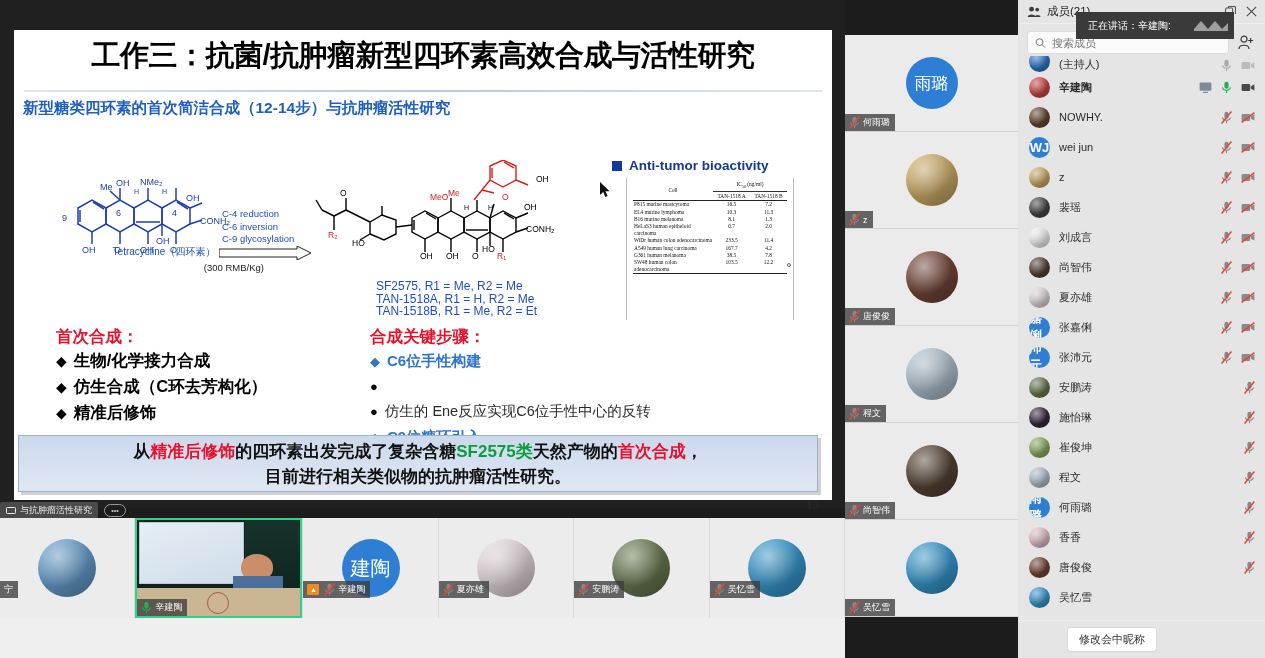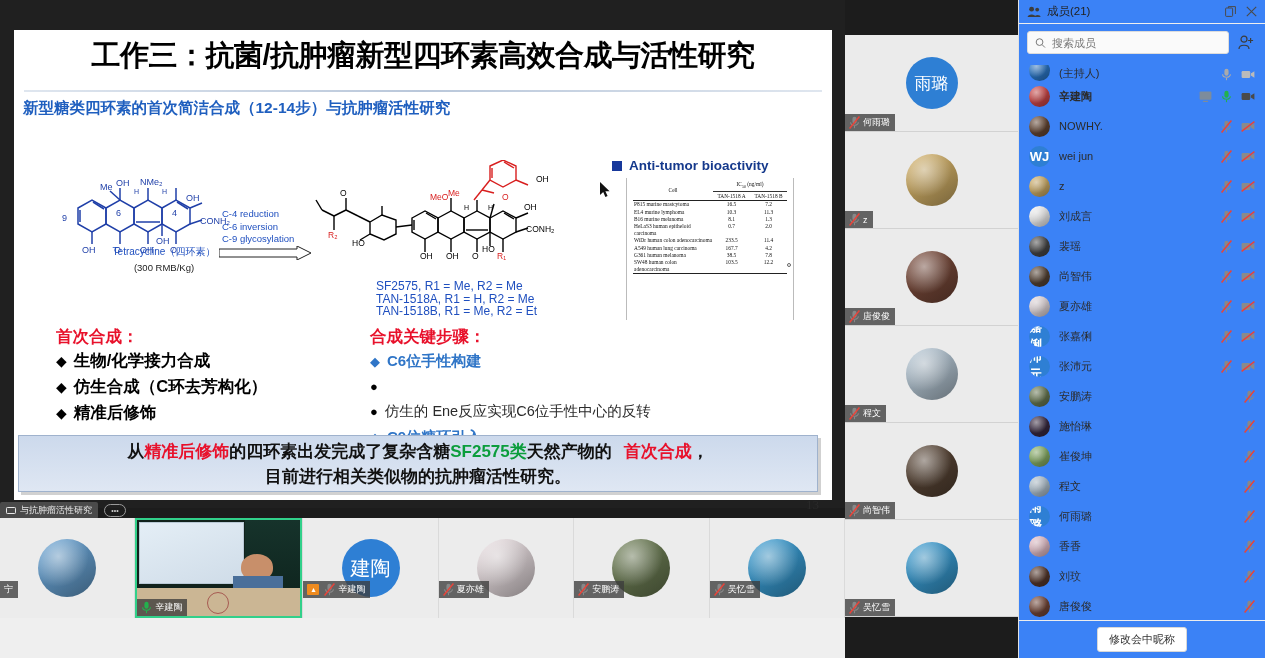--- a/index.html
+++ b/index.html
@@ -46,21 +46,21 @@
   }
 
   
   .chem-left { position: absolute; left: 46px; top: 128px; width: 250px; height: 140px; }
   .chem-svg { display:block; }
   .chem-cap {
     position: absolute; left: 50px; top: 215px; width: 200px; text-align:center;
     font-size: 10px; color: #1f4fbf; font-weight: normal;
   }
   .chem-cap2 {
-    position: absolute; left: 50px; top: 232px; width: 200px; text-align:center;
+    position: absolute; left: 50px; top: 232px; width: 200px; text-align:right;
     font-size: 9.5px; color: #222;
   }
   .arrow-labels {
     position: absolute; left: 208px; top: 178px;
     font-size: 9.5px; color: #1f4fbf; line-height: 12.5px; font-weight: 500;
   }
   .arrow-shape {
     position: absolute; left: 205px; top: 216px; width: 92px; height: 14px;
   }
 
@@ -182,21 +182,21 @@
   }
   .film-cell.wide { width: 170px; }
   .film-video {
     width: 167px; height: 100px; border: 2px solid #31d08a; overflow:hidden; position:relative;
     background: #11221c;
   }
 
   
   .panel {
     position: absolute; left: 1018px; top: 0; width: 247px; height: 658px;
-    background: #3b82f6; border-left: 1px solid #e2e2e2;
+    background: #e5e5e5; border-left: 1px solid #e2e2e2;
     display:flex; flex-direction:column;
   }
   .panel-head {
     height: 24px; display:flex; align-items:center; padding: 0 8px;
     border-bottom: 1px solid #efefef; flex:0 0 auto;
   }
   .panel-title { font-size: 11.5px; color:#222; font-weight:500; margin-left:6px; }
   .panel-head-spacer { flex: 1 1 auto; }
   .hicon { cursor:pointer; color:#5a5a5a; display:flex; align-items:center; }
   .toast {
@@ -223,29 +223,30 @@
   }
   .p-av {
     width: 21px; height: 21px; border-radius: 50%; flex:0 0 auto; overflow:hidden;
     display:flex; align-items:center; justify-content:center;
     color:#fff; font-size:13px; font-weight:600;
   }
   .p-name { font-size: 11px; color:#2b2b2b; flex:1 1 auto; white-space:nowrap; overflow:hidden; }
   .p-name.bold { font-weight: bold; }
   .p-icons { display:flex; align-items:center; gap:9px; flex:0 0 auto; }
   .panel-foot {
-    height: 38px; border-top:1px solid #ededed; display:flex; align-items:center; justify-content:center;
+    height: 38px; border-top:1px solid #ededed; display:flex; align-items:center; justify-content:flex-start;
     flex:0 0 auto;
+    padding-left:48px;
   }
   .rename-btn {
     border:1px solid #d8d8d8; background:#fff; border-radius:3px;
     font-size:11px; color:#333; padding: 4px 11px; cursor:pointer;
     font-family:"Liberation Sans", sans-serif;
   }
-  .row-partial { opacity: 1; margin-top: 9px; }
+  .row-partial { opacity: 1; }
 </style>
 </head>
 <body>
 
 <div id="app">
 
   <div class="stage">
 
     <div class="slide-wrap">
       <div class="slide">
@@ -487,21 +488,21 @@
             <span class="b-blue">C9位糖环引入</span>
           </div>
           <div class="bullet-row">
             <span class="dot">●</span>
             <span class="b-plain">C9位立体选择性后期糖苷化反应</span>
           </div>
         </div>
         <div class="paper-status">论文投稿中</div>
 
         <div class="banner">
-          <div class="banner-line"><span style="color: rgb(17, 17, 17);">从</span><span style="color: rgb(232, 17, 43);">精准后修饰</span><span style="color: rgb(17, 17, 17);">的四环素出发完成了复杂含糖</span><span style="color: rgb(11, 157, 60);">SF2575类</span><span style="color: rgb(17, 17, 17);">天然产物的</span><span style="color: rgb(232, 17, 43); padding-left: 12px;">首次合成</span><span style="color: rgb(17, 17, 17);">，</span></div>
+          <div class="banner-line"><span style="color: rgb(17, 17, 17);">从</span><span style="color: rgb(232, 17, 43);">精准后修饰</span><span style="color: rgb(17, 17, 17);">的四环素出发完成了复杂含糖</span><span style="color: rgb(11, 157, 60);">SF2575类</span><span style="color: rgb(17, 17, 17);">天然产物的</span><span style="color: rgb(232, 17, 43);">首次合成</span><span style="color: rgb(17, 17, 17);">，</span></div>
           <div class="banner-line">目前进行相关类似物的抗肿瘤活性研究。</div>
         </div>
 
         <svg class="cursor-arrow" width="11" height="16" viewBox="0 0 11 16">
           <polygon points="0,0 0,13 3.2,10 5.4,15 7.6,14 5.4,9.2 9.6,9.2" fill="#111"></polygon>
         </svg>
       </div>
 
       <div class="page-no">13</div>
 
@@ -687,20 +688,26 @@
           <path d="M3.4 2 V0.6 H10.4 V8" fill="none" stroke="#4a4a4a"></path>
         </svg>
       </span>
       <span class="hicon">
         <svg width="11" height="11" viewBox="0 0 11 11">
           <path d="M0.8 0.8 L10.2 10.2 M10.2 0.8 L0.8 10.2" stroke="#4a4a4a" stroke-width="1.1"></path>
         </svg>
       </span>
     </div>
 
+    <div class="toast">
+      <span>正在讲话：辛建陶:</span>
+      <svg class="toast-deco" width="34" height="13" viewBox="0 0 34 13">
+        <path d="M0 10 L7 2 L14 10 L21 2 L28 10 L34 4 L34 12 L0 12 Z" fill="#d9d9d9" opacity="0.75"></path>
+      </svg>
+    </div>
 
     <div class="search-row">
       <div class="search-box">
         <svg width="12" height="12" viewBox="0 0 12 12">
           <circle cx="5" cy="5" r="3.7" fill="none" stroke="#777" stroke-width="1.1"></circle>
           <path d="M7.8 7.8 L11 11" stroke="#777" stroke-width="1.1"></path>
         </svg>
         <input type="text" placeholder="搜索成员" style="">
       </div>
       <div class="add-btn">
@@ -792,39 +799,39 @@
               <path d="M0.6 12.4 L10.4 0.6" stroke="#e8443a" stroke-width="1.5"></path>
             </svg>
             <svg width="14" height="11" viewBox="0 0 14 11">
               <rect x="0.6" y="2" width="8.6" height="7" rx="1.2" fill="#8a8a8a"></rect>
               <polygon points="9.8,4.6 13.4,2.2 13.4,8.8 9.8,6.4" fill="#8a8a8a"></polygon>
               <path d="M0.6 10.4 L13.4 0.6" stroke="#e8443a" stroke-width="1.5"></path>
             </svg>
           </div>
         </div>
         <div class="prow">
-          <div class="p-av" style="background: radial-gradient(circle at 35% 30%, rgba(255, 255, 255, 0.55), rgba(255, 255, 255, 0) 55%), linear-gradient(145deg, rgb(255, 255, 255) 0%, rgba(0, 0, 0, 0.45) 100%) rgb(255, 255, 255);"></div>
-          <div class="p-name">刘成言</div>
+          <div class="p-av" style="background: radial-gradient(circle at 35% 30%, rgba(255, 255, 255, 0.55), rgba(255, 255, 255, 0) 55%), linear-gradient(145deg, rgb(74, 74, 74) 0%, rgba(0, 0, 0, 0.45) 100%) rgb(74, 74, 74);"></div>
+          <div class="p-name">裴瑶</div>
           <div class="p-icons">
             <svg width="11" height="13" viewBox="0 0 11 13">
               <rect x="3.4" y="0.8" width="4.2" height="7" rx="2.1" fill="#888"></rect>
               <path d="M1.6 6.2 C1.6 10.2 9.4 10.2 9.4 6.2" fill="none" stroke="#888" stroke-width="1.1"></path>
               <path d="M5.5 9.8 V12.2" stroke="#888" stroke-width="1.1"></path>
               <path d="M0.6 12.4 L10.4 0.6" stroke="#e8443a" stroke-width="1.5"></path>
             </svg>
             <svg width="14" height="11" viewBox="0 0 14 11">
               <rect x="0.6" y="2" width="8.6" height="7" rx="1.2" fill="#8a8a8a"></rect>
               <polygon points="9.8,4.6 13.4,2.2 13.4,8.8 9.8,6.4" fill="#8a8a8a"></polygon>
               <path d="M0.6 10.4 L13.4 0.6" stroke="#e8443a" stroke-width="1.5"></path>
             </svg>
           </div>
         </div>
         <div class="prow">
-          <div class="p-av" style="background: radial-gradient(circle at 35% 30%, rgba(255, 255, 255, 0.55), rgba(255, 255, 255, 0) 55%), linear-gradient(145deg, rgb(74, 74, 74) 0%, rgba(0, 0, 0, 0.45) 100%) rgb(74, 74, 74);"></div>
-          <div class="p-name">裴瑶</div>
+          <div class="p-av" style="background: radial-gradient(circle at 35% 30%, rgba(255, 255, 255, 0.55), rgba(255, 255, 255, 0) 55%), linear-gradient(145deg, rgb(255, 255, 255) 0%, rgba(0, 0, 0, 0.45) 100%) rgb(255, 255, 255);"></div>
+          <div class="p-name">刘成言</div>
           <div class="p-icons">
             <svg width="11" height="13" viewBox="0 0 11 13">
               <rect x="3.4" y="0.8" width="4.2" height="7" rx="2.1" fill="#888"></rect>
               <path d="M1.6 6.2 C1.6 10.2 9.4 10.2 9.4 6.2" fill="none" stroke="#888" stroke-width="1.1"></path>
               <path d="M5.5 9.8 V12.2" stroke="#888" stroke-width="1.1"></path>
               <path d="M0.6 12.4 L10.4 0.6" stroke="#e8443a" stroke-width="1.5"></path>
             </svg>
             <svg width="14" height="11" viewBox="0 0 14 11">
               <rect x="0.6" y="2" width="8.6" height="7" rx="1.2" fill="#8a8a8a"></rect>
               <polygon points="9.8,4.6 13.4,2.2 13.4,8.8 9.8,6.4" fill="#8a8a8a"></polygon>
@@ -956,32 +963,20 @@
               <rect x="3.4" y="0.8" width="4.2" height="7" rx="2.1" fill="#888"></rect>
               <path d="M1.6 6.2 C1.6 10.2 9.4 10.2 9.4 6.2" fill="none" stroke="#888" stroke-width="1.1"></path>
               <path d="M5.5 9.8 V12.2" stroke="#888" stroke-width="1.1"></path>
               <path d="M0.6 12.4 L10.4 0.6" stroke="#e8443a" stroke-width="1.5"></path>
             </svg>
           </div>
         </div>
         <div class="prow">
           <div class="p-av" style="background: radial-gradient(circle at 35% 30%, rgba(255, 255, 255, 0.55), rgba(255, 255, 255, 0) 55%), linear-gradient(145deg, rgb(240, 200, 210) 0%, rgba(0, 0, 0, 0.45) 100%) rgb(240, 200, 210);"></div>
           <div class="p-name">香香</div>
-          <div class="p-icons">
-            <svg width="11" height="13" viewBox="0 0 11 13">
-              <rect x="3.4" y="0.8" width="4.2" height="7" rx="2.1" fill="#888"></rect>
-              <path d="M1.6 6.2 C1.6 10.2 9.4 10.2 9.4 6.2" fill="none" stroke="#888" stroke-width="1.1"></path>
-              <path d="M5.5 9.8 V12.2" stroke="#888" stroke-width="1.1"></path>
-              <path d="M0.6 12.4 L10.4 0.6" stroke="#e8443a" stroke-width="1.5"></path>
-            </svg>
-          </div>
-        </div>
-        <div class="prow">
-          <div class="p-av" style="background: radial-gradient(circle at 35% 30%, rgba(255, 255, 255, 0.55), rgba(255, 255, 255, 0) 55%), linear-gradient(145deg, rgb(90, 58, 46) 0%, rgba(0, 0, 0, 0.45) 100%) rgb(90, 58, 46);"></div>
-          <div class="p-name">刘玟</div>
           <div class="p-icons">
             <svg width="11" height="13" viewBox="0 0 11 13">
               <rect x="3.4" y="0.8" width="4.2" height="7" rx="2.1" fill="#888"></rect>
               <path d="M1.6 6.2 C1.6 10.2 9.4 10.2 9.4 6.2" fill="none" stroke="#888" stroke-width="1.1"></path>
               <path d="M5.5 9.8 V12.2" stroke="#888" stroke-width="1.1"></path>
               <path d="M0.6 12.4 L10.4 0.6" stroke="#e8443a" stroke-width="1.5"></path>
             </svg>
           </div>
         </div>
         <div class="prow">

